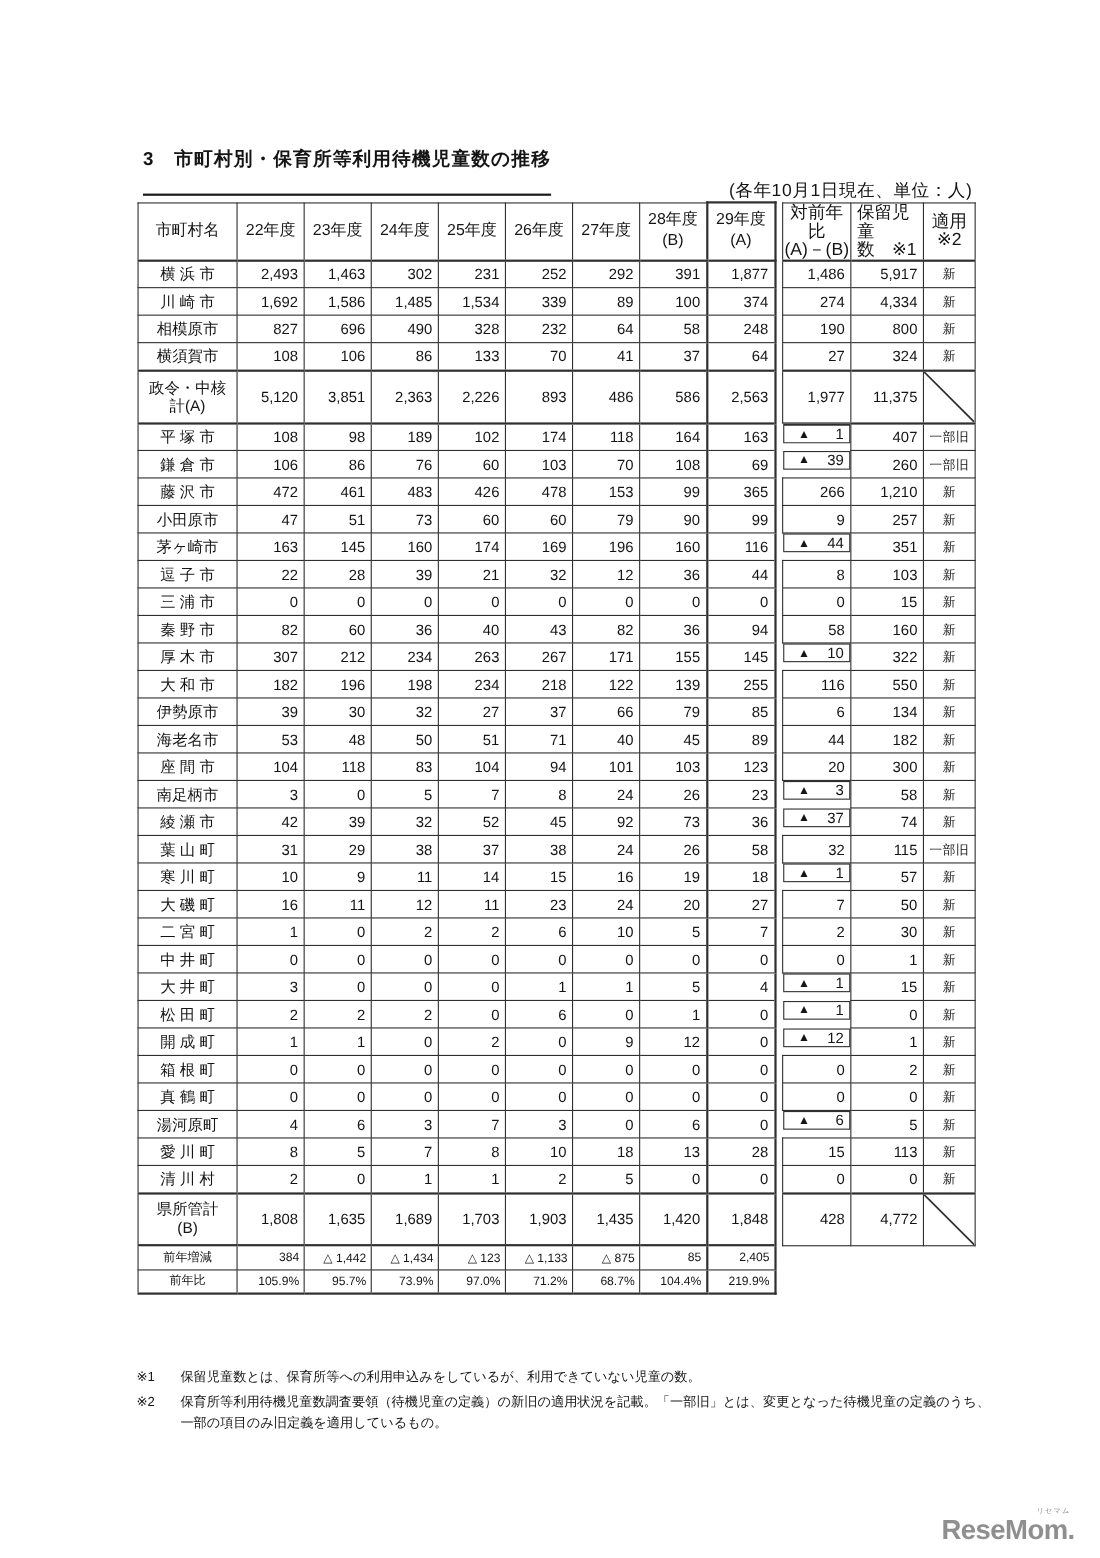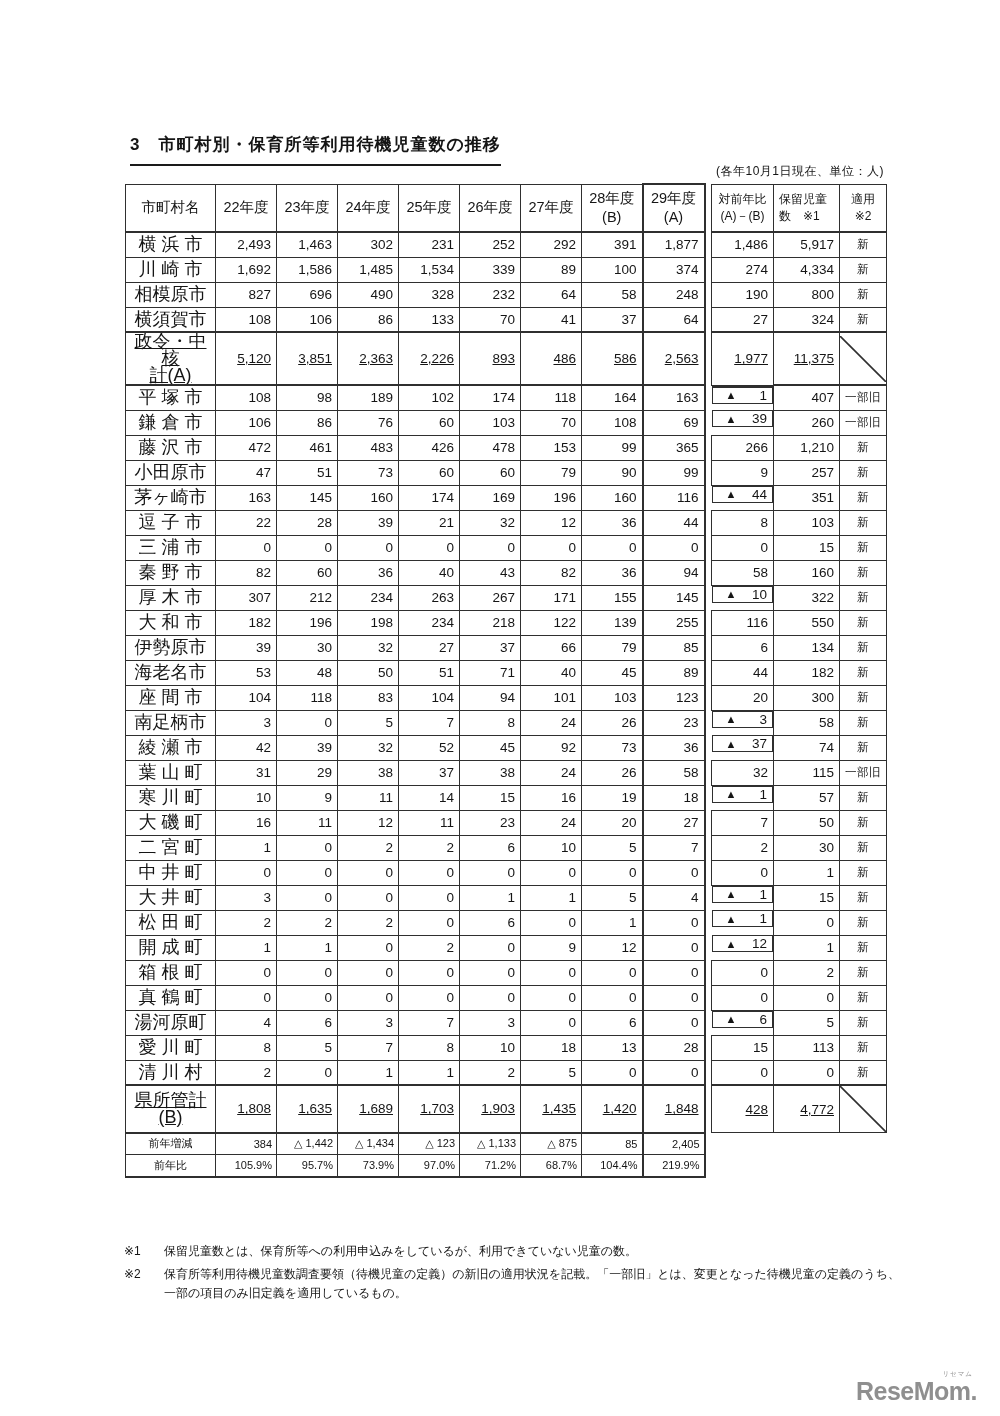--- a/index.html
+++ b/index.html
@@ -1,32 +1,32 @@
 <!DOCTYPE html>
 <html><head>
 <meta charset="utf-8">
 <style>
   html,body{margin:0;padding:0;}
   body{width:1000px;height:1416px;background:#ffffff;position:relative;
        font-family:"Liberation Sans","DejaVu Sans",sans-serif;color:#151515;}
   .page-title{position:absolute;left:130px;top:133px;font-size:17px;font-weight:bold;
-       letter-spacing:1px;padding-bottom:8px;border-bottom:2px solid #1a1a1a;}
-  .unit-note{position:absolute;right:116px;top:163px;font-size:12px;letter-spacing:0.5px;}
+       letter-spacing:1px;padding-bottom:20px;border-bottom:2px solid #1a1a1a;}
+  .unit-note{position:absolute;right:116px;top:163px;font-size:16px;letter-spacing:0.5px;}
   table{position:absolute;left:125px;top:183px;border-collapse:collapse;table-layout:fixed;}
   th,td{border:1px solid #2f2f2f;padding:0;vertical-align:middle;overflow:hidden;}
   thead tr{height:48px;}
   th{font-weight:normal;text-align:center;white-space:pre-line;line-height:19px;
      font-size:14.5px;border-bottom-width:2px;}
-  .th-small{font-size:12px;line-height:17px;}
+  .th-small{font-size:16px;line-height:17px;}
   .th-left{text-align:left;padding-left:5px;}
   tbody tr{height:25px;}
-  tbody tr.tall{height:40px;text-decoration:underline;}
+  tbody tr.tall{height:40px;}
   tbody tr.small{height:22px;}
   tbody tr.small td{font-size:11px;margin-top:24px;}
-  .cell-name{text-align:center;font-size:18px;white-space:pre-line;line-height:17px;padding:0 4px;}
+  .cell-name{text-align:center;font-size:14px;white-space:pre-line;line-height:17px;padding:0 4px;}
   .cell-botlabel{font-size:11.5px;}
   .cell-num{text-align:right;padding-right:5px;font-size:13.5px;font-variant-numeric:tabular-nums;}
   tr.small .cell-num{font-size:11px;padding-right:4px;}
   .cell-apply{text-align:center;font-size:11.5px;letter-spacing:0.5px;}
   .gap,.empty{border:none !important;background:transparent;}
   .c29{border-left-width:2px;border-right-width:2px;}
   th.c29{border-top-width:2px;}
   tr.thick-top td{border-top-width:2px;}
   tr.last td{border-bottom-width:2px;}
   tr.last .empty, tr.thick-top .empty{border:none !important;}

